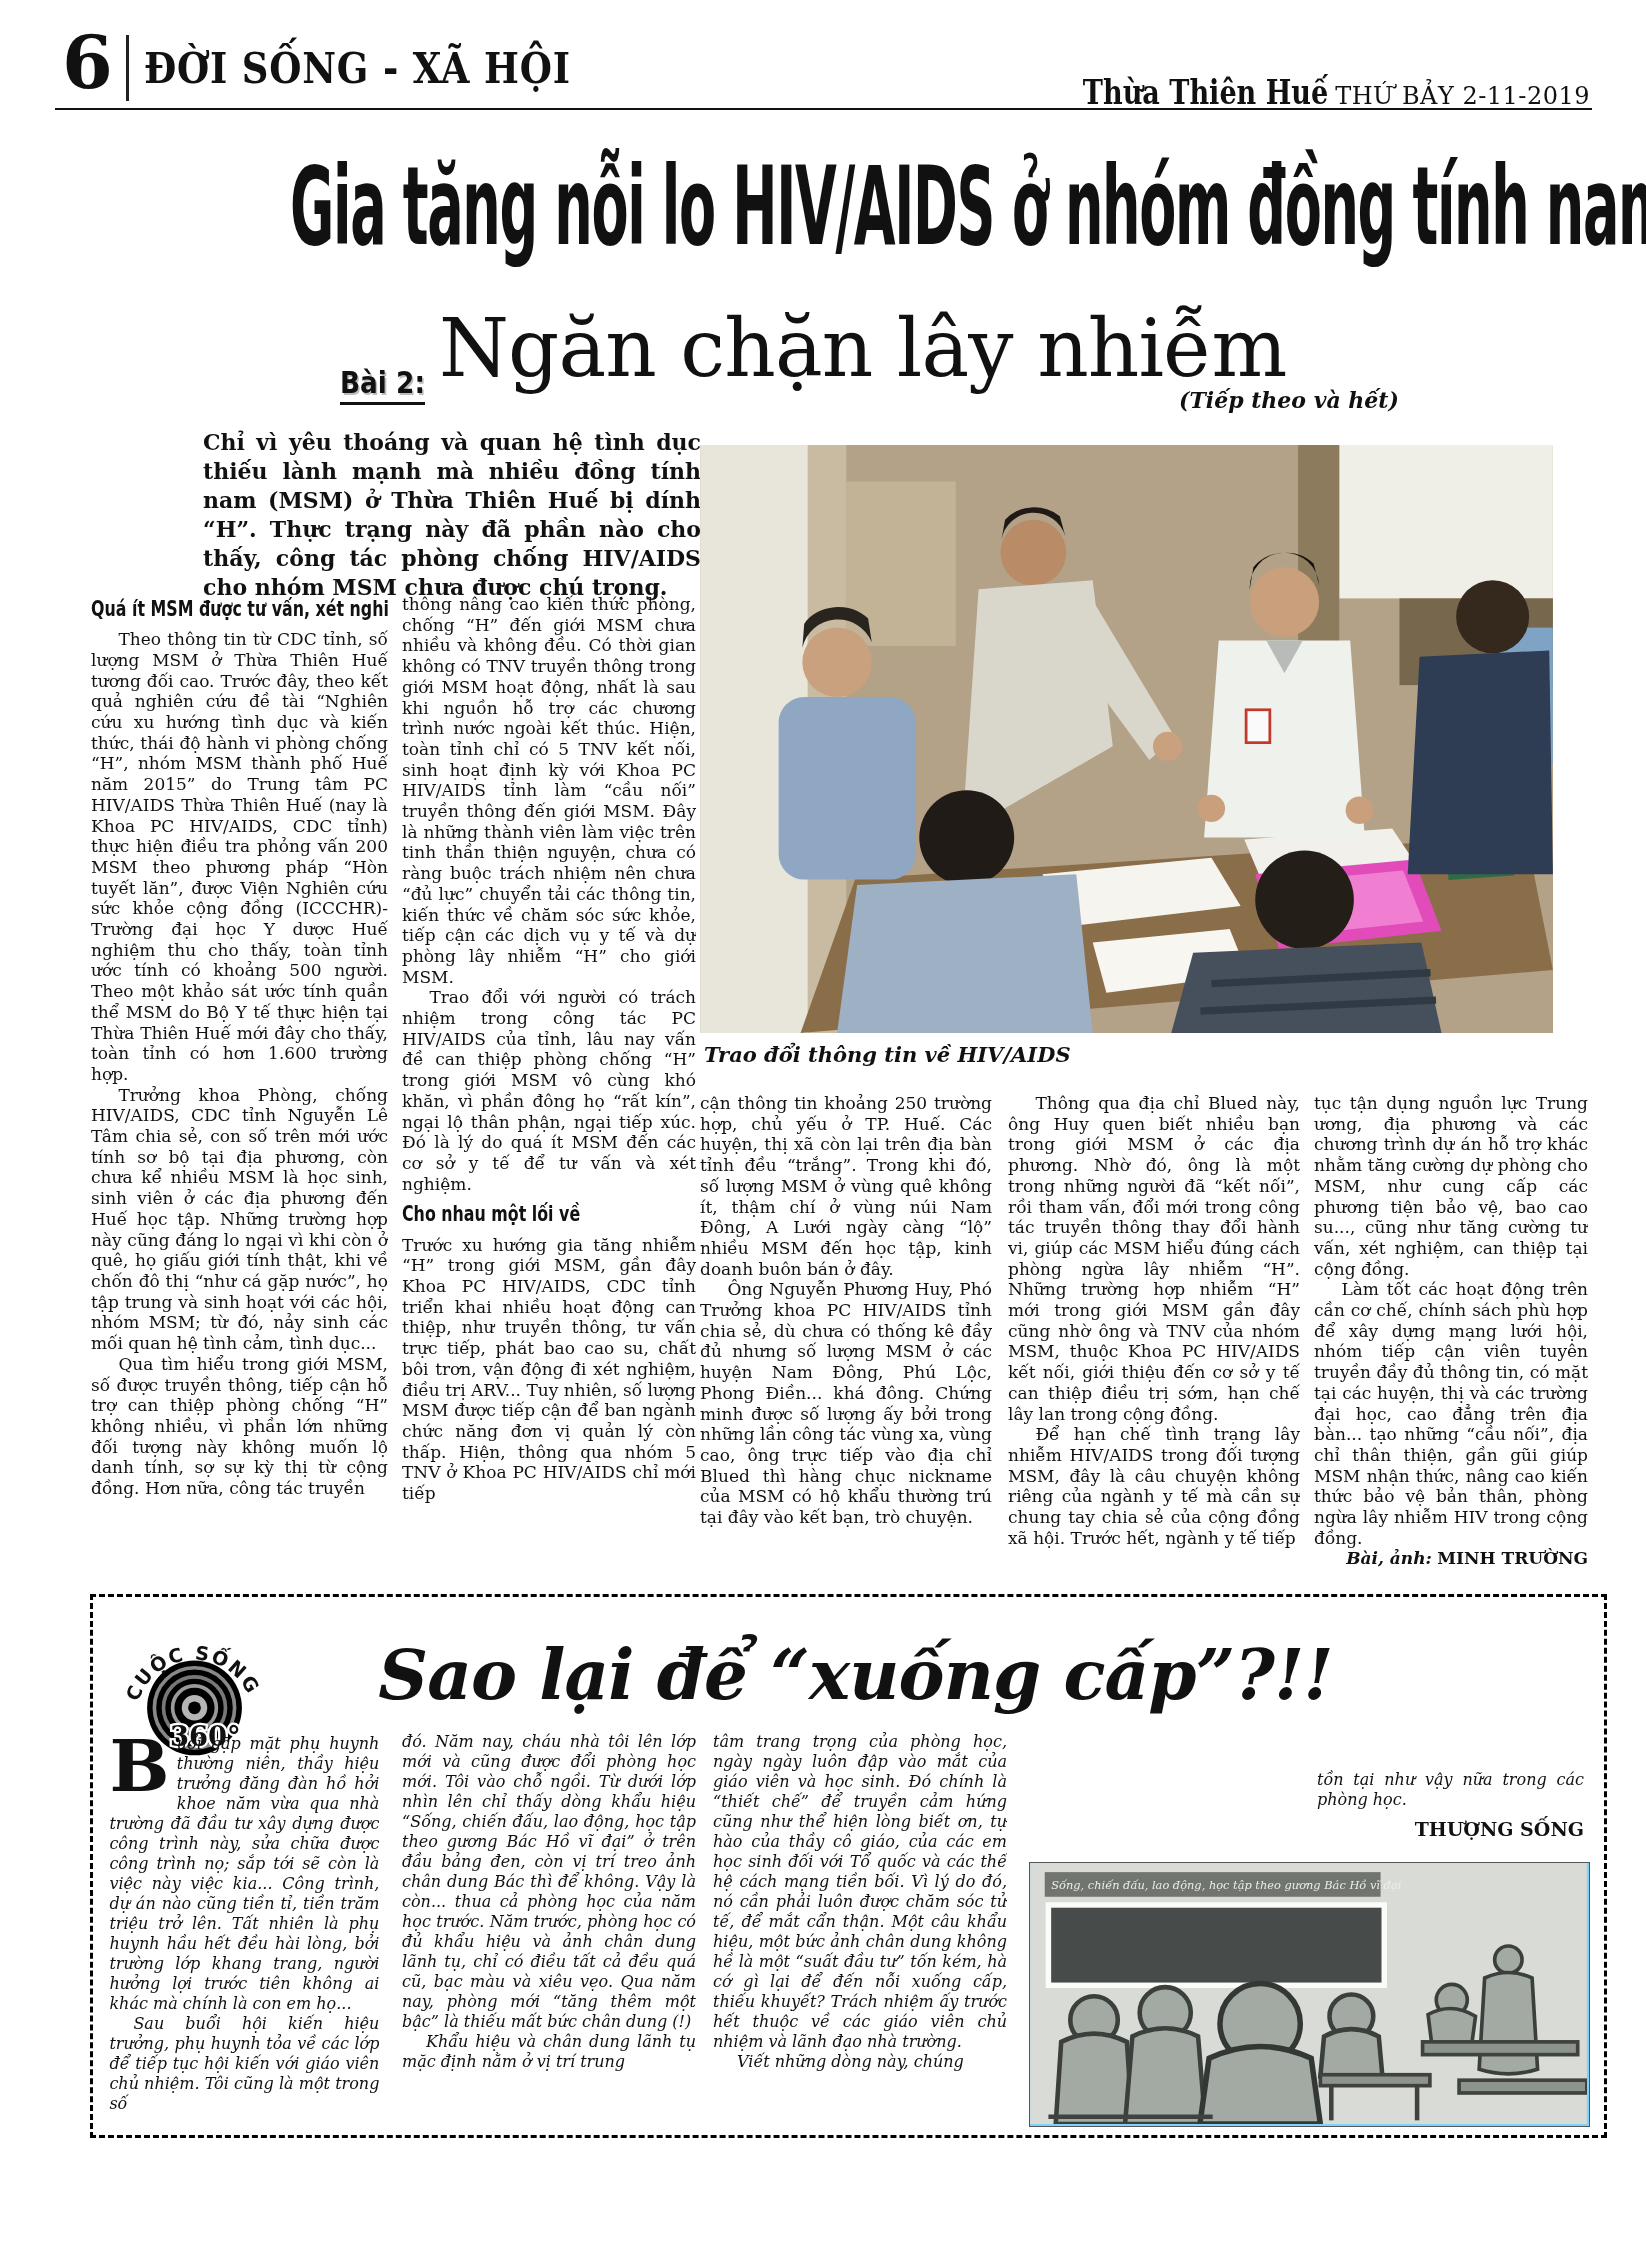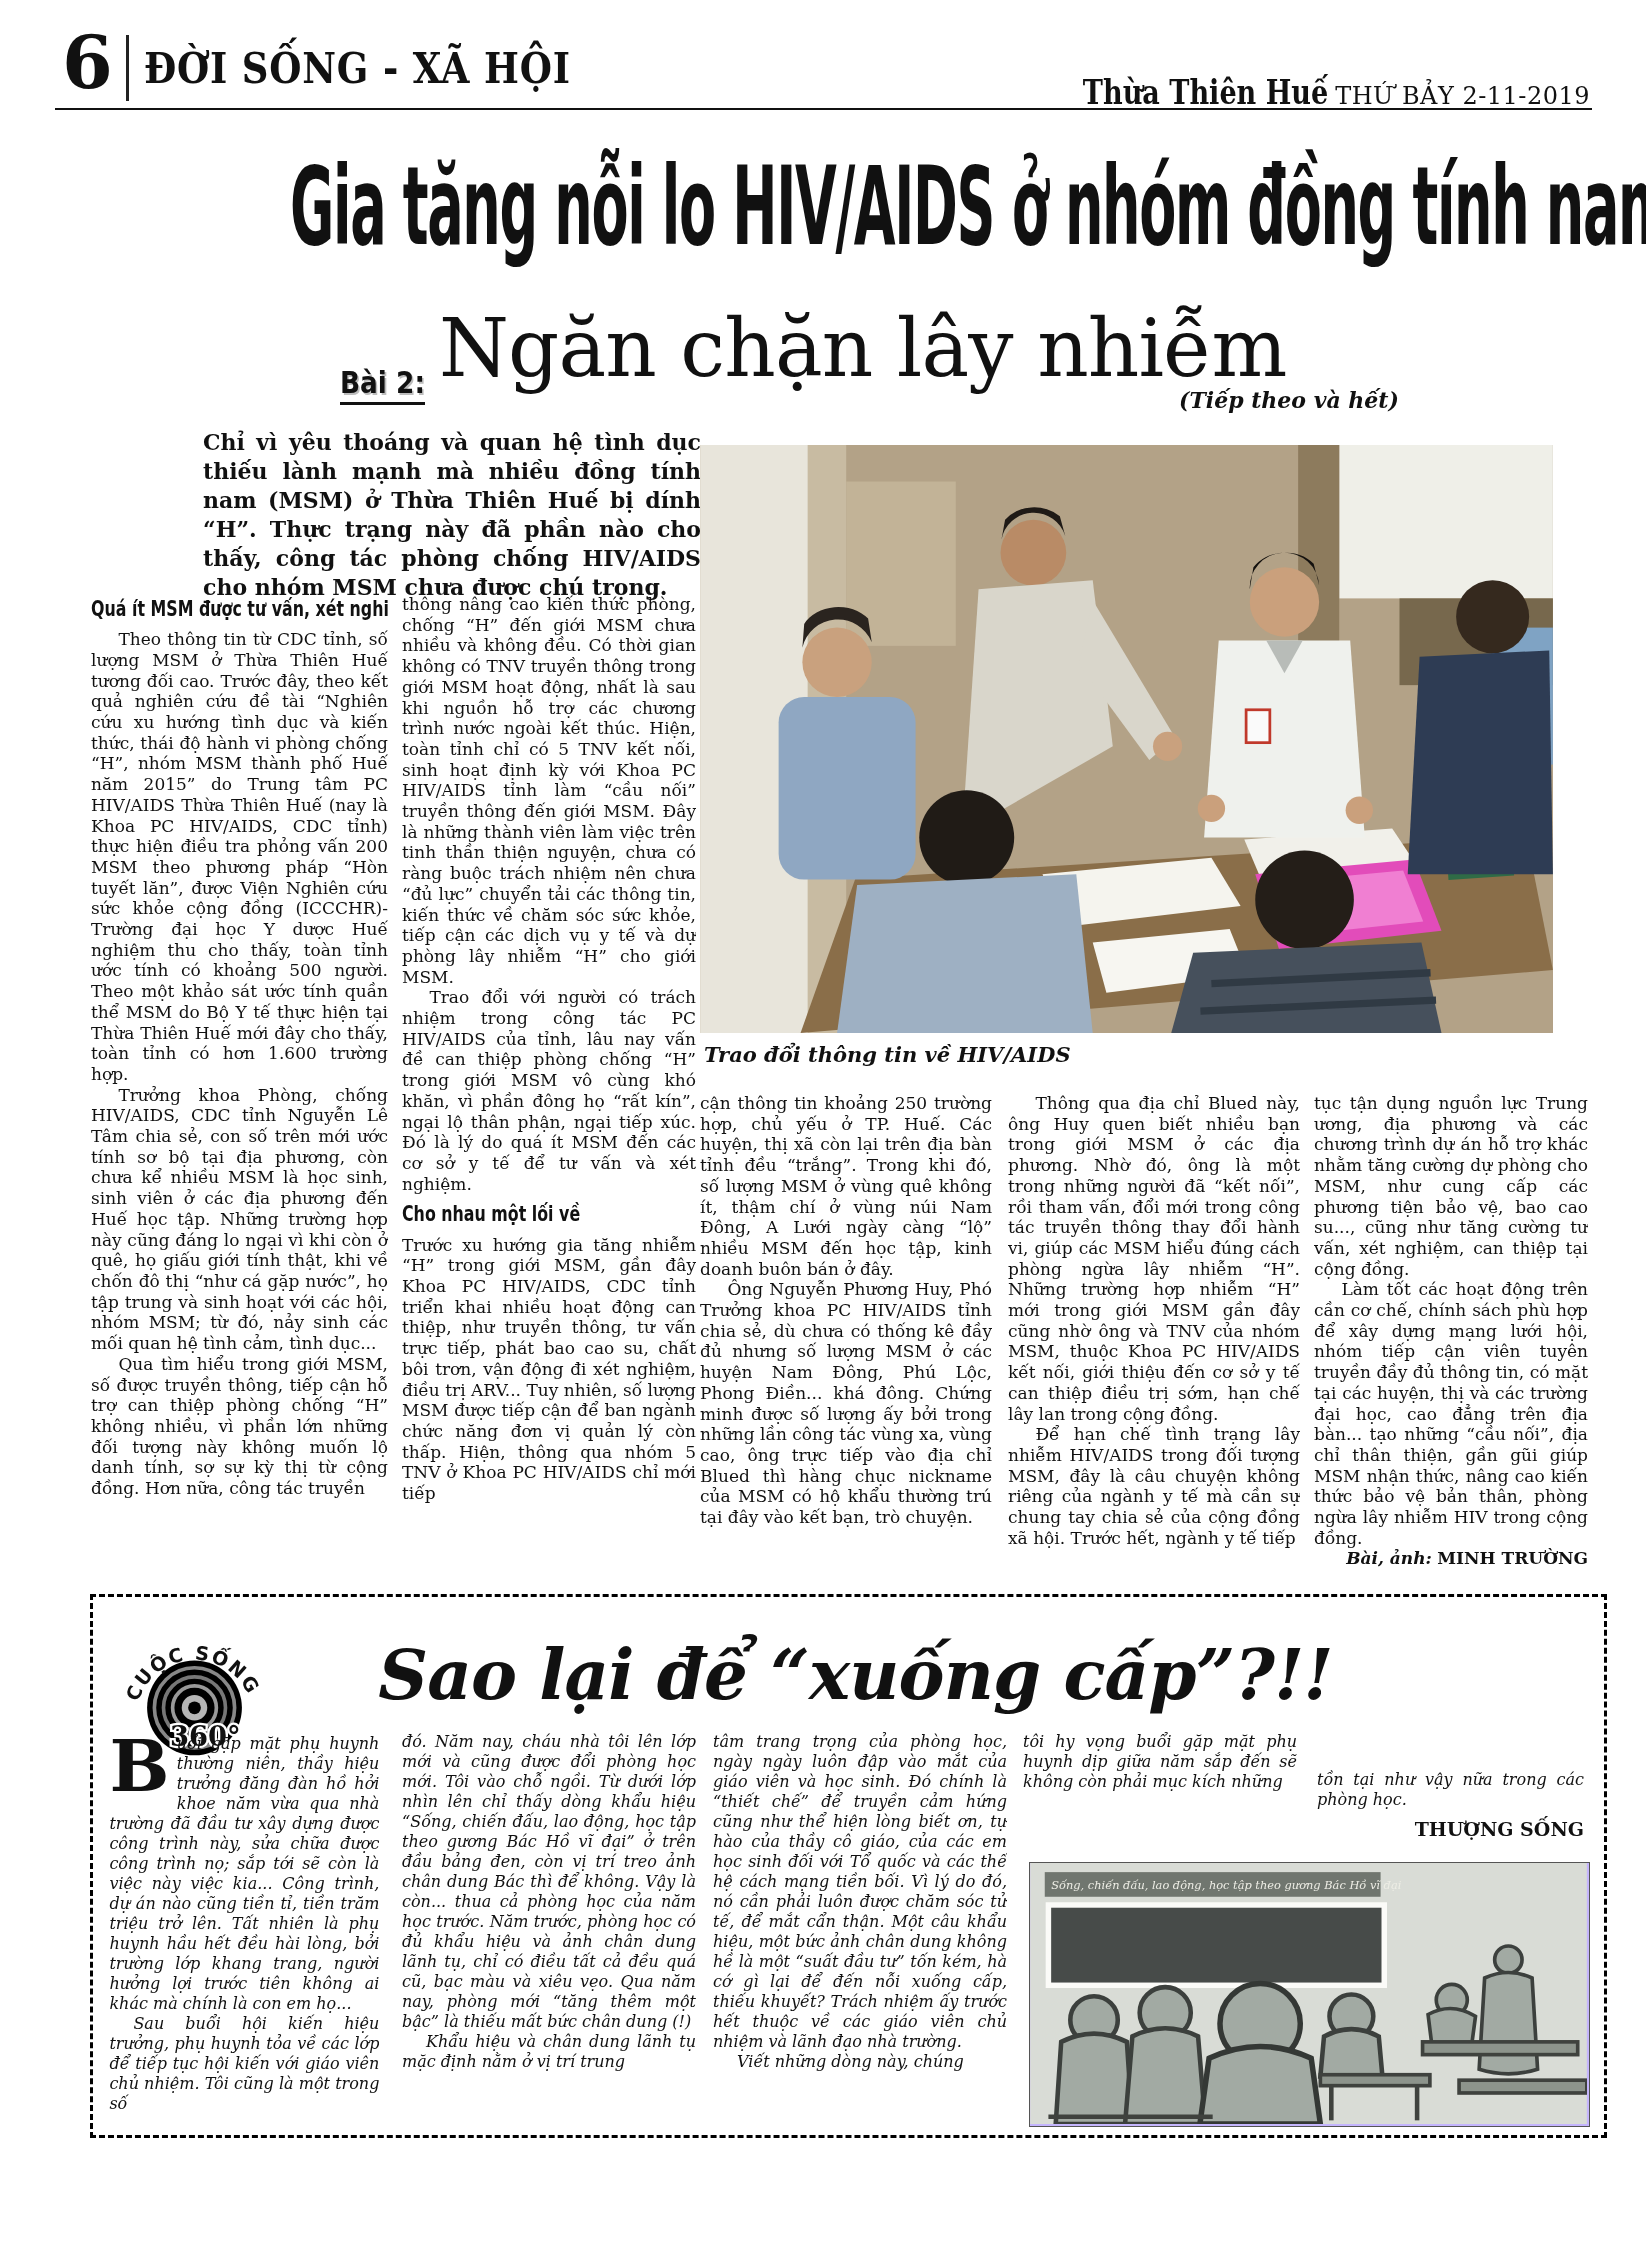--- a/index.html
+++ b/index.html
@@ -59,21 +59,21 @@
   #bcol1{left:16.4px;top:137px;width:270px;height:384px;}
   #bcol2{left:309px;top:135px;width:294px;height:388px;}
   #bcol3{left:620px;top:135px;width:294px;height:388px;}
   #bcol4{left:930px;top:135px;width:274px;height:119px;}
   #bcol5{left:1224px;top:135px;width:267px;height:119px;margin-top:38px;}
   #bcol1 .first{text-indent:0;}
   .dropcap{float:left;font-size:71px;line-height:57px;font-weight:bold;font-style:normal;
            padding:3.7px 7.3px 0 0;}
   .b-author{font-style:normal;font-weight:bold;text-align:right;margin-top:9.1px;font-size:19px;}
   .b-illustration{position:absolute;left:936px;top:265px;width:559px;height:263px;
-                  border:0.9px solid #555;background:#c4b5fd;}
+                  border:0.9px solid #555;background:#7dd3fc;}
 </style>
 </head>
 <body>
 
 <div id="page">
 
   <div class="pagenum">6</div>
   <div class="pagenum-bar"></div>
   <div class="section-title">ĐỜI SỐNG - XÃ HỘI</div>
   <div class="masthead-wrap">
@@ -225,25 +225,20 @@
         </div>
     </div>
 
     <div class="bcol cont" id="bcol3">
       <div class="plist">
           <p>tâm trang trọng của phòng học, ngày ngày luôn đập vào mắt của giáo viên và học sinh. Đó chính là “thiết chế” để truyền cảm hứng cũng như thể hiện lòng biết ơn, tự hào của thầy cô giáo, của các em học sinh đối với Tổ quốc và các thế hệ cách mạng tiền bối. Vì lý do đó, nó cần phải luôn được chăm sóc tử tế, để mắt cẩn thận. Một câu khẩu hiệu, một bức ảnh chân dung không hề là một “suất đầu tư” tốn kém, hà cớ gì lại để đến nỗi xuống cấp, thiếu khuyết? Trách nhiệm ấy trước hết thuộc về các giáo viên chủ nhiệm và lãnh đạo nhà trường.</p>
           <p>Viết những dòng này, chúng</p>
         </div>
     </div>
 
-    <div class="bcol cont" id="bcol4">
-      <div class="plist">
-          <p>tôi hy vọng buổi gặp mặt phụ huynh dịp giữa năm sắp đến sẽ không còn phải mục kích những</p>
-        </div>
-    </div>
 
     <div class="bcol cont" id="bcol5">
       <div class="plist">
           <p>tồn tại như vậy nữa trong các phòng học.</p>
         </div>
       <div class="b-author">THƯỢNG SỐNG</div>
     </div>
 
     <div class="b-illustration">
       <svg width="557" height="261" viewBox="0 0 610 286">

